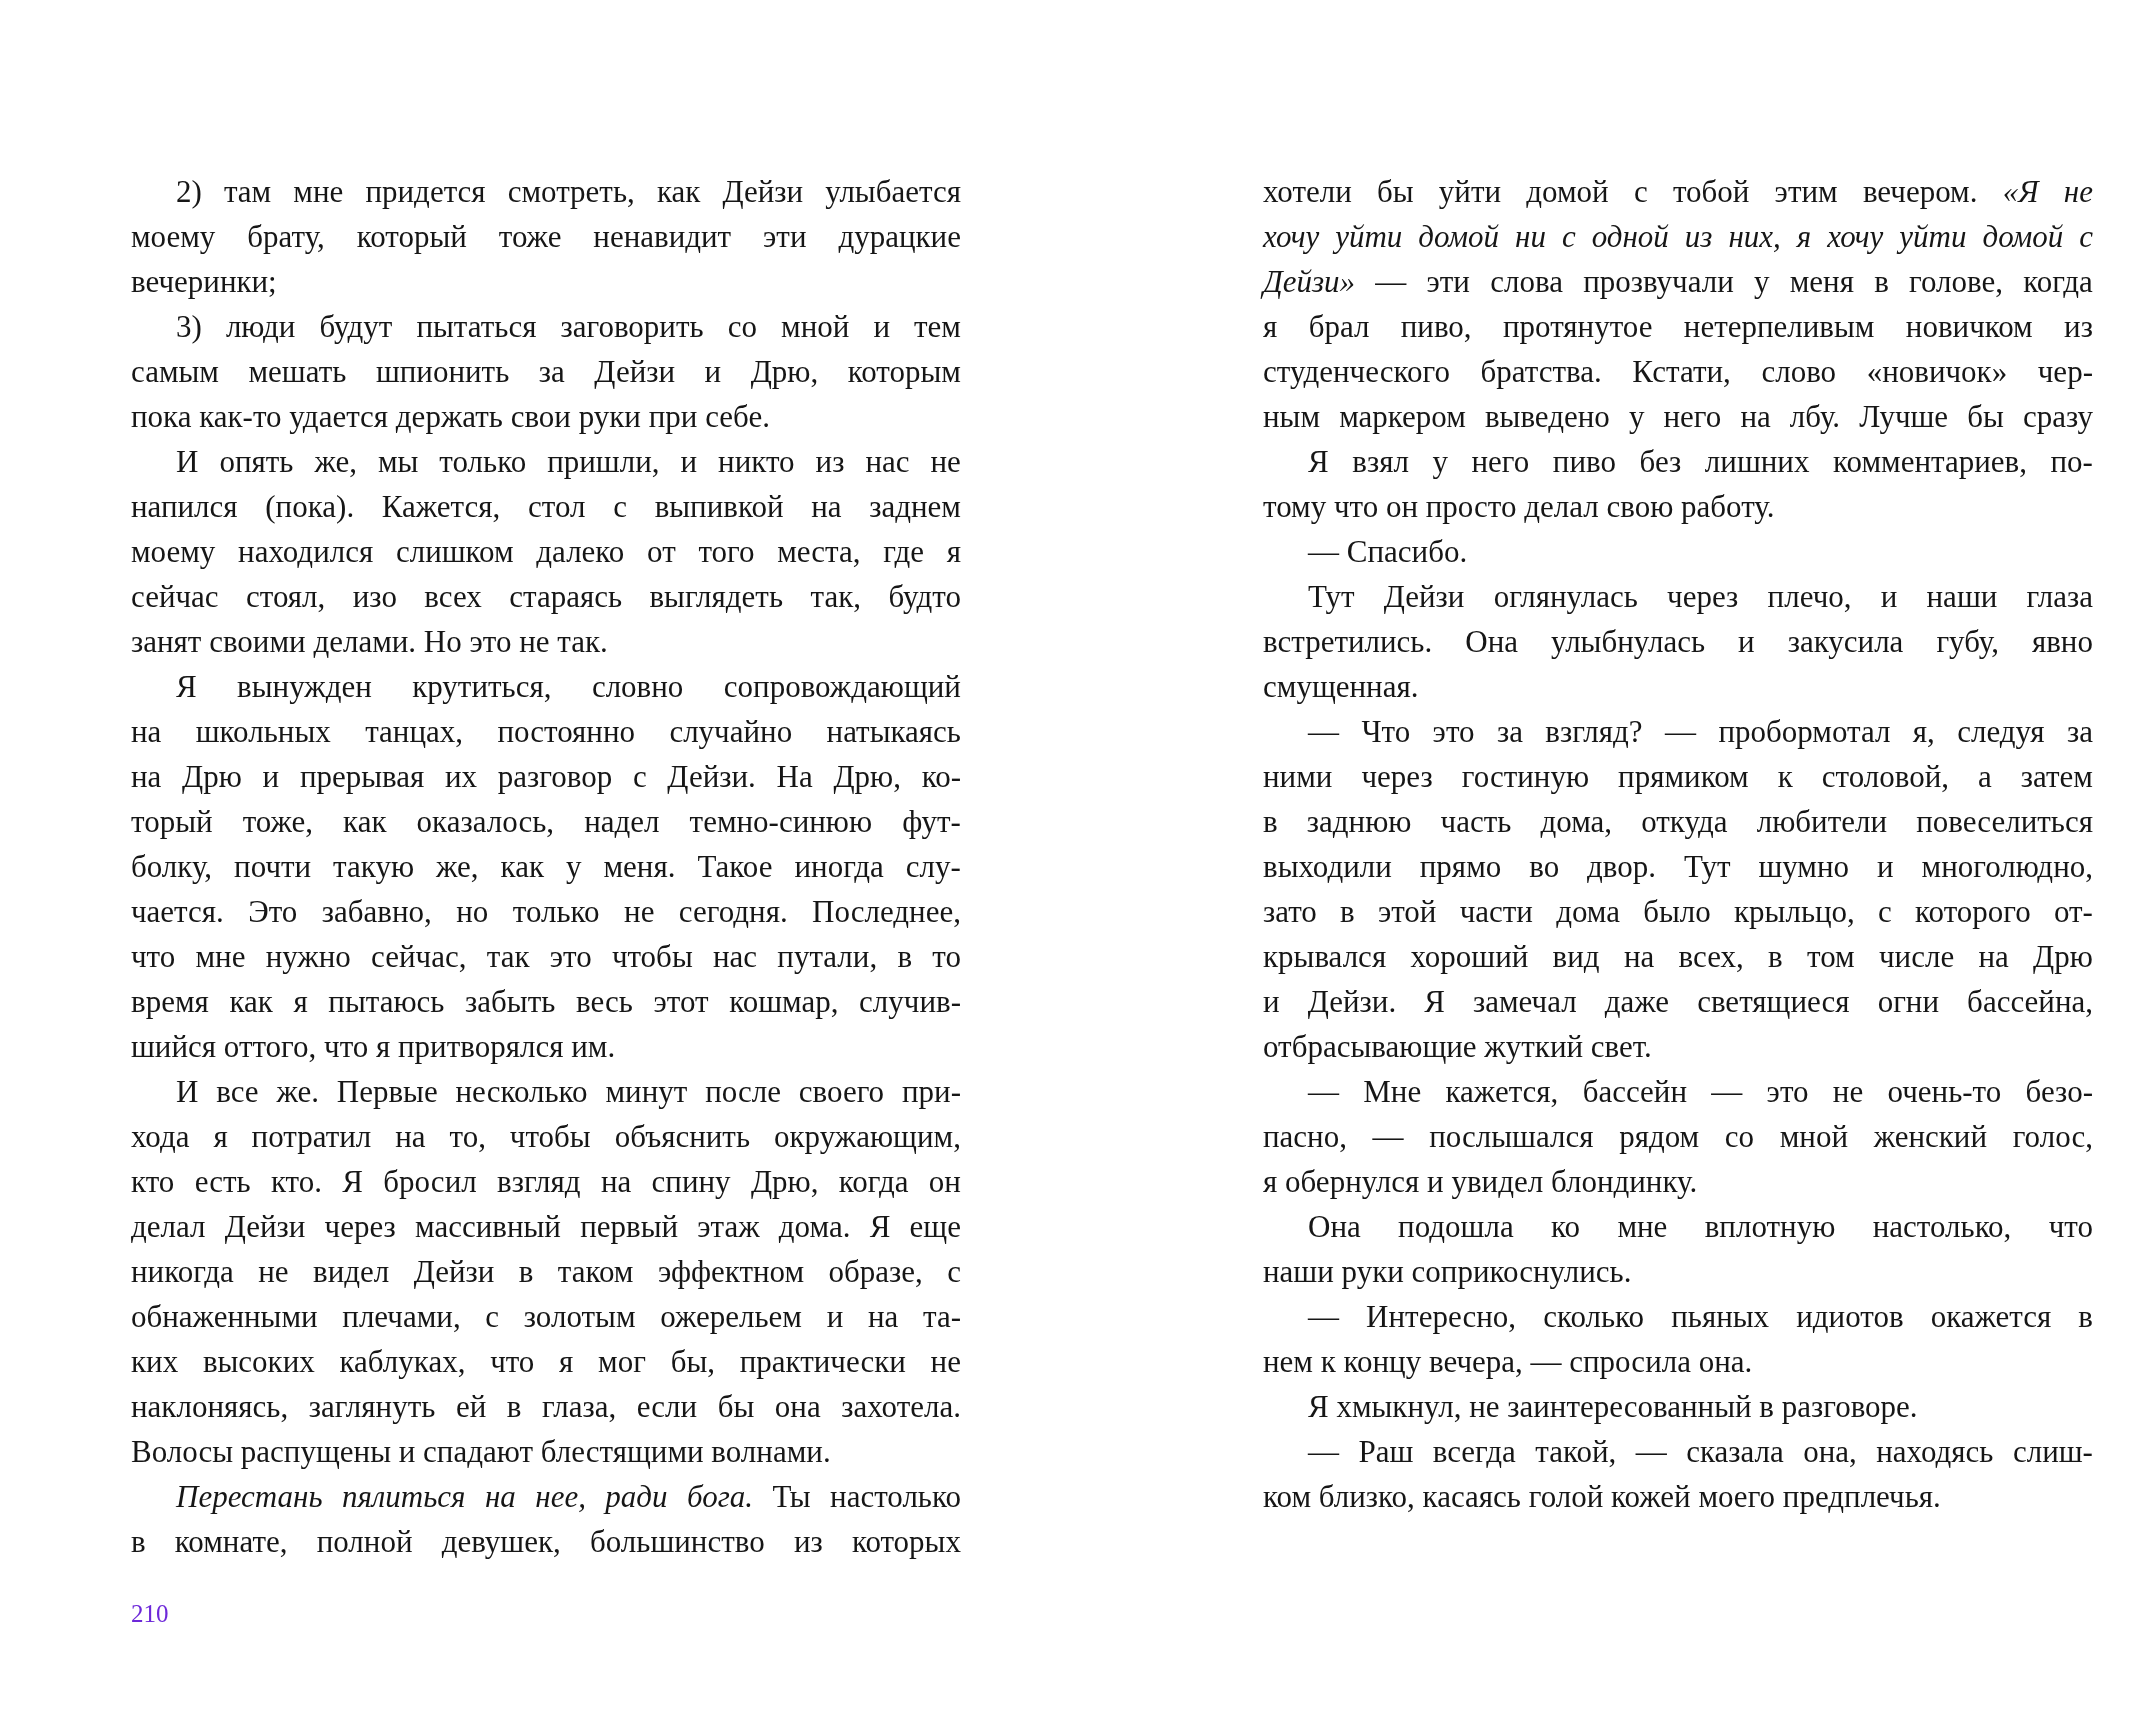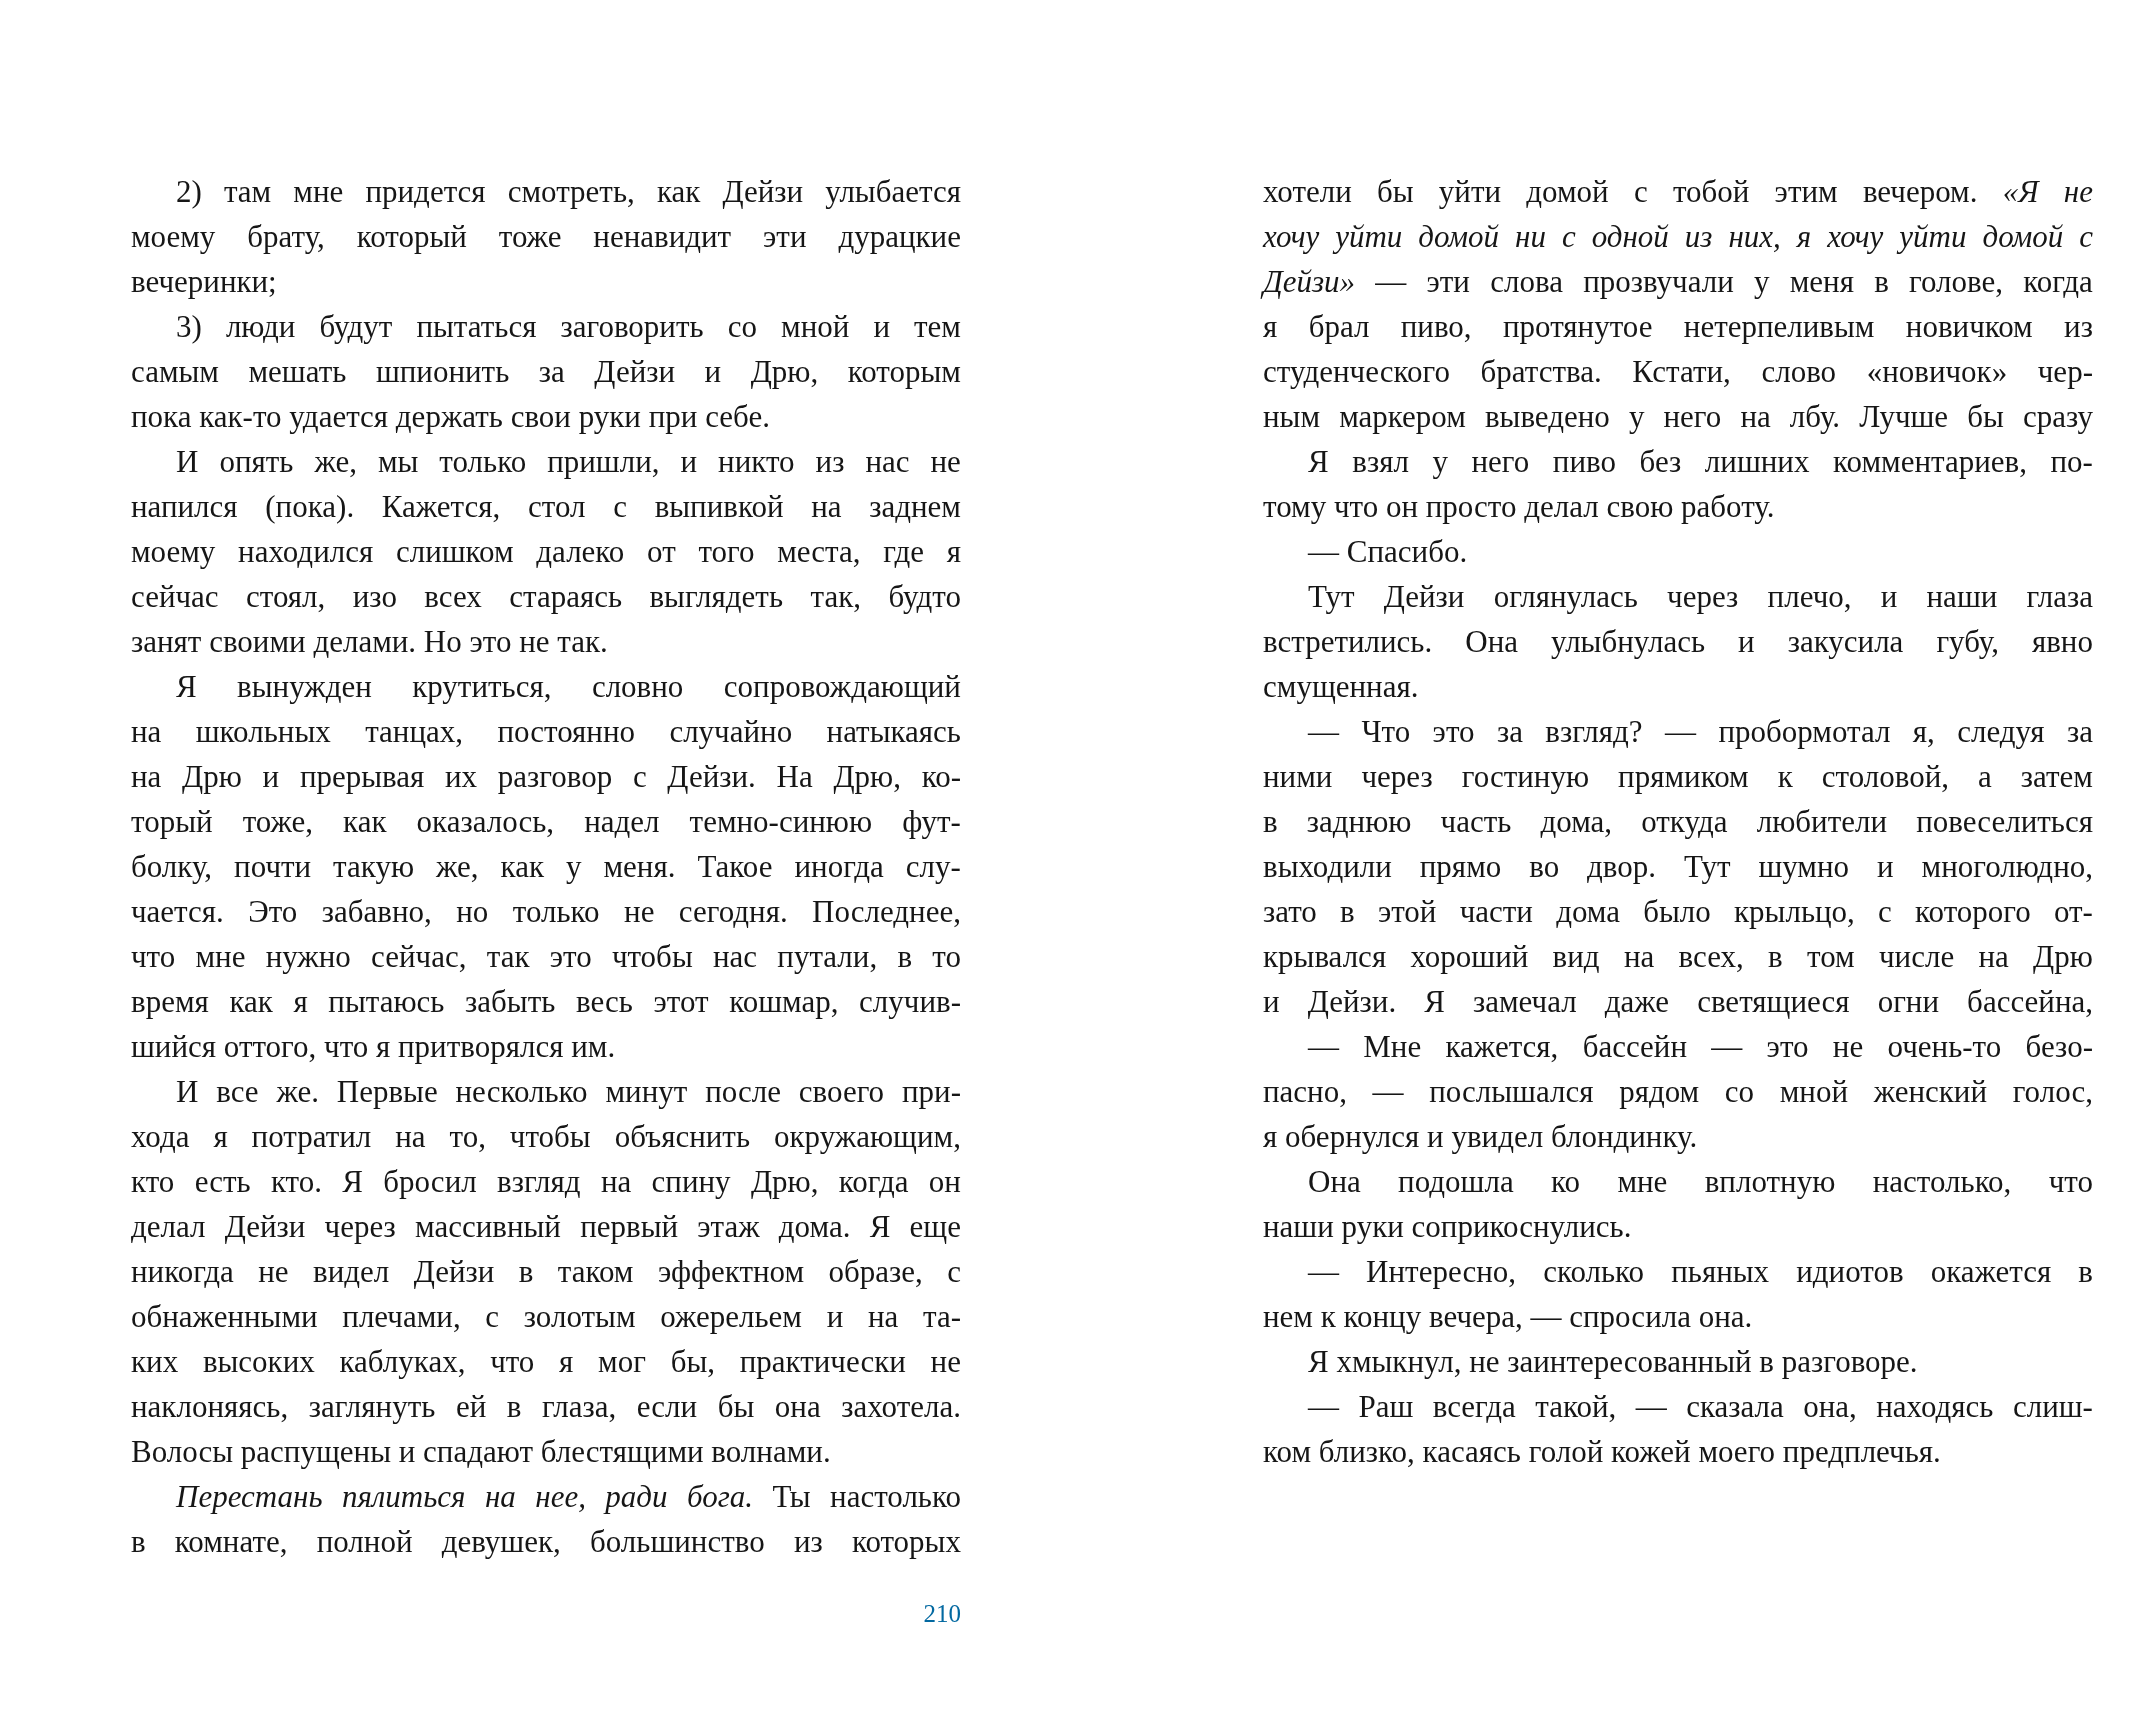--- a/index.html
+++ b/index.html
@@ -46,24 +46,24 @@
     justify-content: space-between;
   }
   .line.ind { padding-left: 45px; }
   .line.just.ind { width: 785px; }
   .it { font-style: italic; }
   .page-number {
     position: absolute;
     top: 1599px;
     left: 0;
     width: 830px;
-    text-align: right;
+    text-align: left;
     font-size: 25px;
     line-height: 29px;
-    color: #0369a1;
+    color: #6d28d9;
   }
 </style>
 </head>
 <body>
 
 <div class="spread">
 
   <div class="page page-left">
     <div class="page-text">
         <div class="line just ind">
@@ -520,20 +520,21 @@
         <div class="line just">
           <span>и</span>
           <span>Дейзи.</span>
           <span>Я</span>
           <span>замечал</span>
           <span>даже</span>
           <span>светящиеся</span>
           <span>огни</span>
           <span>бассейна,</span>
         </div>
+        <div class="line end"><span>отбрасывающие жуткий свет.</span></div>
         <div class="line just ind">
           <span>—</span>
           <span>Мне</span>
           <span>кажется,</span>
           <span>бассейн</span>
           <span>—</span>
           <span>это</span>
           <span>не</span>
           <span>очень-то</span>
           <span>безо-</span>

